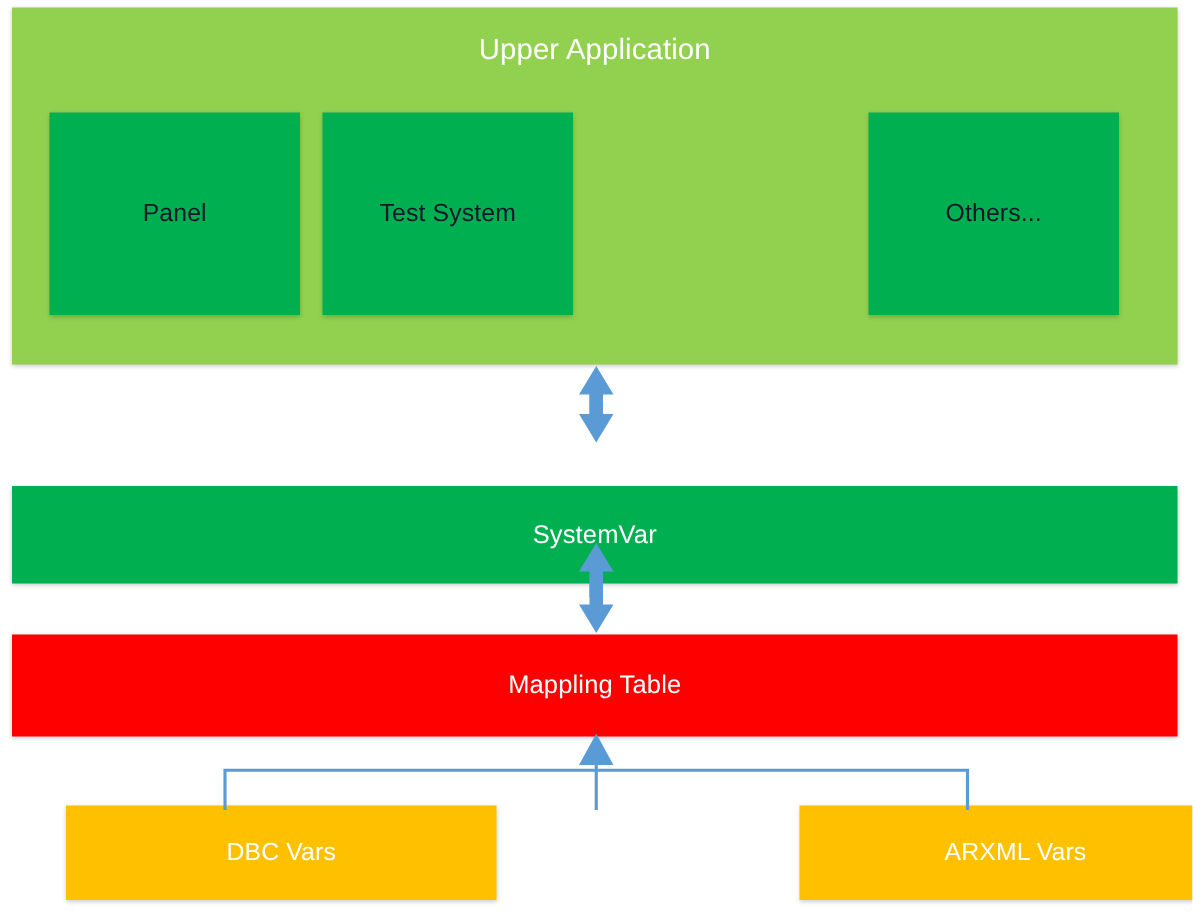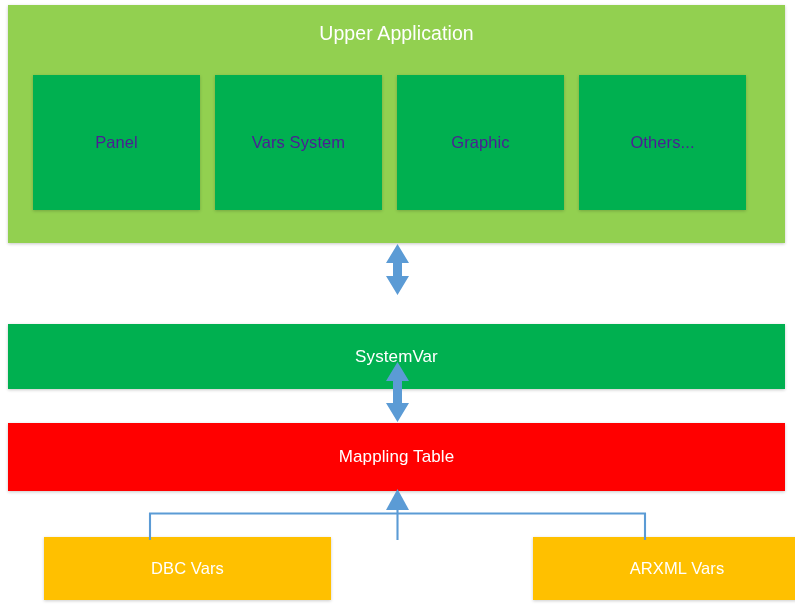--- a/index.html
+++ b/index.html
@@ -57,21 +57,21 @@
   }
 
   
   .app-module {
     position: absolute;
     top: 70px;
     width: 167px;
     height: 135px;
     background: #00B050;
     font-size: 16.5px;
-    color: #4c1d95;
+    color: #0f172a;
     box-shadow: 0 1px 3px rgba(0,0,0,0.20);
   }
   .app-module.m0 { left: 25px; }
   .app-module.m1 { left: 207px; }
   .app-module.m2 { left: 389px; }
   .app-module.m3 { left: 571px; }
 
   
   #systemvar {
     left: 8px;
@@ -121,23 +121,22 @@
 </head>
 <body>
 
 <div id="canvas">
 
   <div id="upper-application" class="box">
     <div id="upper-application-title">Upper Application</div>
 
     <div class="box app-module m0">Panel</div>
 
-    <div class="box app-module m1">Vars System</div>
+    <div class="box app-module m1">Test System</div>
 
-    <div class="box app-module m2">Graphic</div>
 
     <div class="box app-module m3">Others...</div>
   </div>
 
   <div id="systemvar" class="box">SystemVar</div>
 
   <div id="mapping-table" class="box">Mappling Table</div>
 
   <div class="box source-box s0">DBC Vars</div>
 

